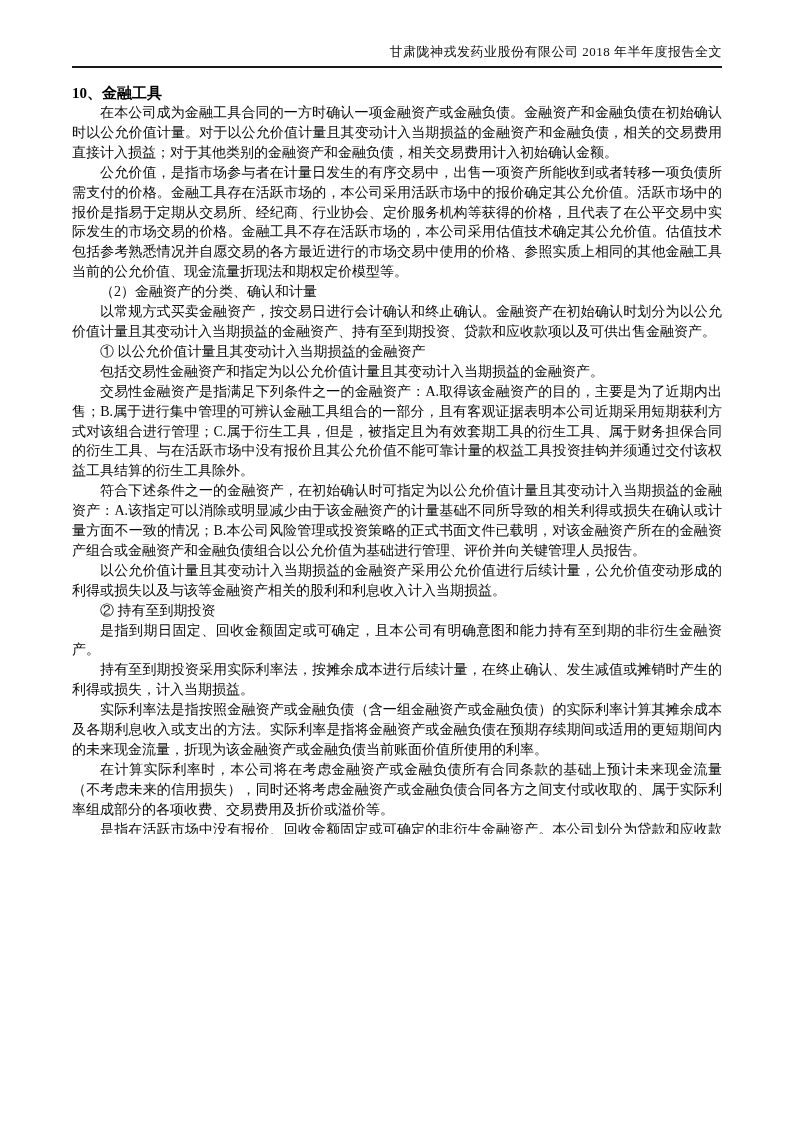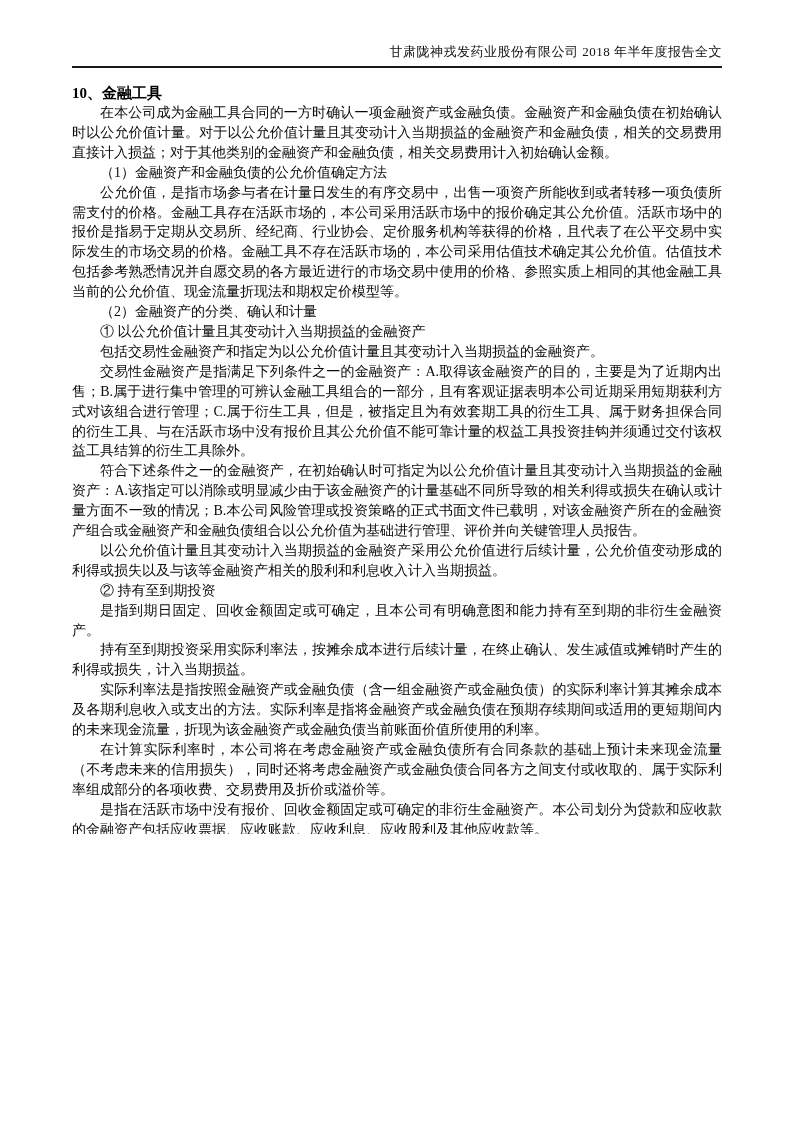--- a/index.html
+++ b/index.html
@@ -65,23 +65,23 @@
 
   <div class="page-header">
     <div class="header-title">甘肃陇神戎发药业股份有限公司 2018 年半年度报告全文</div>
   </div>
 
 
   <h2 class="section-heading heading-10">10、金融工具</h2>
 
   <div class="content">
     <p>在本公司成为金融工具合同的一方时确认一项金融资产或金融负债。金融资产和金融负债在初始确认时以公允价值计量。对于以公允价值计量且其变动计入当期损益的金融资产和金融负债，相关的交易费用直接计入损益；对于其他类别的金融资产和金融负债，相关交易费用计入初始确认金额。</p>
-    <p>（1）金融资产和金融负债的公允价值确定方法</p>
     <p>公允价值，是指市场参与者在计量日发生的有序交易中，出售一项资产所能收到或者转移一项负债所需支付的价格。金融工具存在活跃市场的，本公司采用活跃市场中的报价确定其公允价值。活跃市场中的报价是指易于定期从交易所、经纪商、行业协会、定价服务机构等获得的价格，且代表了在公平交易中实际发生的市场交易的价格。金融工具不存在活跃市场的，本公司采用估值技术确定其公允价值。估值技术包括参考熟悉情况并自愿交易的各方最近进行的市场交易中使用的价格、参照实质上相同的其他金融工具当前的公允价值、现金流量折现法和期权定价模型等。</p>
     <p>（2）金融资产的分类、确认和计量</p>
+    <p>以常规方式买卖金融资产，按交易日进行会计确认和终止确认。金融资产在初始确认时划分为以公允价值计量且其变动计入当期损益的金融资产、持有至到期投资、贷款和应收款项以及可供出售金融资产。</p>
     <p>① 以公允价值计量且其变动计入当期损益的金融资产</p>
     <p>包括交易性金融资产和指定为以公允价值计量且其变动计入当期损益的金融资产。</p>
     <p>交易性金融资产是指满足下列条件之一的金融资产：A.取得该金融资产的目的，主要是为了近期内出售；B.属于进行集中管理的可辨认金融工具组合的一部分，且有客观证据表明本公司近期采用短期获利方式对该组合进行管理；C.属于衍生工具，但是，被指定且为有效套期工具的衍生工具、属于财务担保合同的衍生工具、与在活跃市场中没有报价且其公允价值不能可靠计量的权益工具投资挂钩并须通过交付该权益工具结算的衍生工具除外。</p>
     <p>符合下述条件之一的金融资产，在初始确认时可指定为以公允价值计量且其变动计入当期损益的金融资产：A.该指定可以消除或明显减少由于该金融资产的计量基础不同所导致的相关利得或损失在确认或计量方面不一致的情况；B.本公司风险管理或投资策略的正式书面文件已载明，对该金融资产所在的金融资产组合或金融资产和金融负债组合以公允价值为基础进行管理、评价并向关键管理人员报告。</p>
     <p>以公允价值计量且其变动计入当期损益的金融资产采用公允价值进行后续计量，公允价值变动形成的利得或损失以及与该等金融资产相关的股利和利息收入计入当期损益。</p>
     <p>② 持有至到期投资</p>
     <p>是指到期日固定、回收金额固定或可确定，且本公司有明确意图和能力持有至到期的非衍生金融资产。</p>
     <p>持有至到期投资采用实际利率法，按摊余成本进行后续计量，在终止确认、发生减值或摊销时产生的利得或损失，计入当期损益。</p>
     <p>实际利率法是指按照金融资产或金融负债（含一组金融资产或金融负债）的实际利率计算其摊余成本及各期利息收入或支出的方法。实际利率是指将金融资产或金融负债在预期存续期间或适用的更短期间内的未来现金流量，折现为该金融资产或金融负债当前账面价值所使用的利率。</p>
     <p>在计算实际利率时，本公司将在考虑金融资产或金融负债所有合同条款的基础上预计未来现金流量（不考虑未来的信用损失），同时还将考虑金融资产或金融负债合同各方之间支付或收取的、属于实际利率组成部分的各项收费、交易费用及折价或溢价等。</p>

